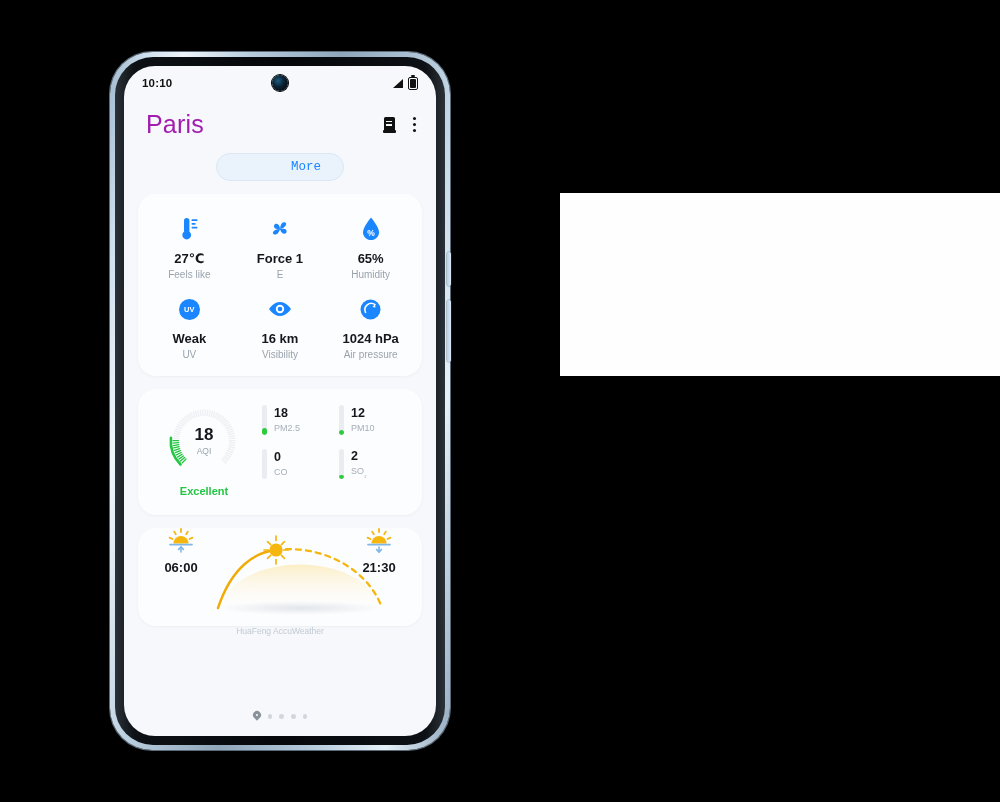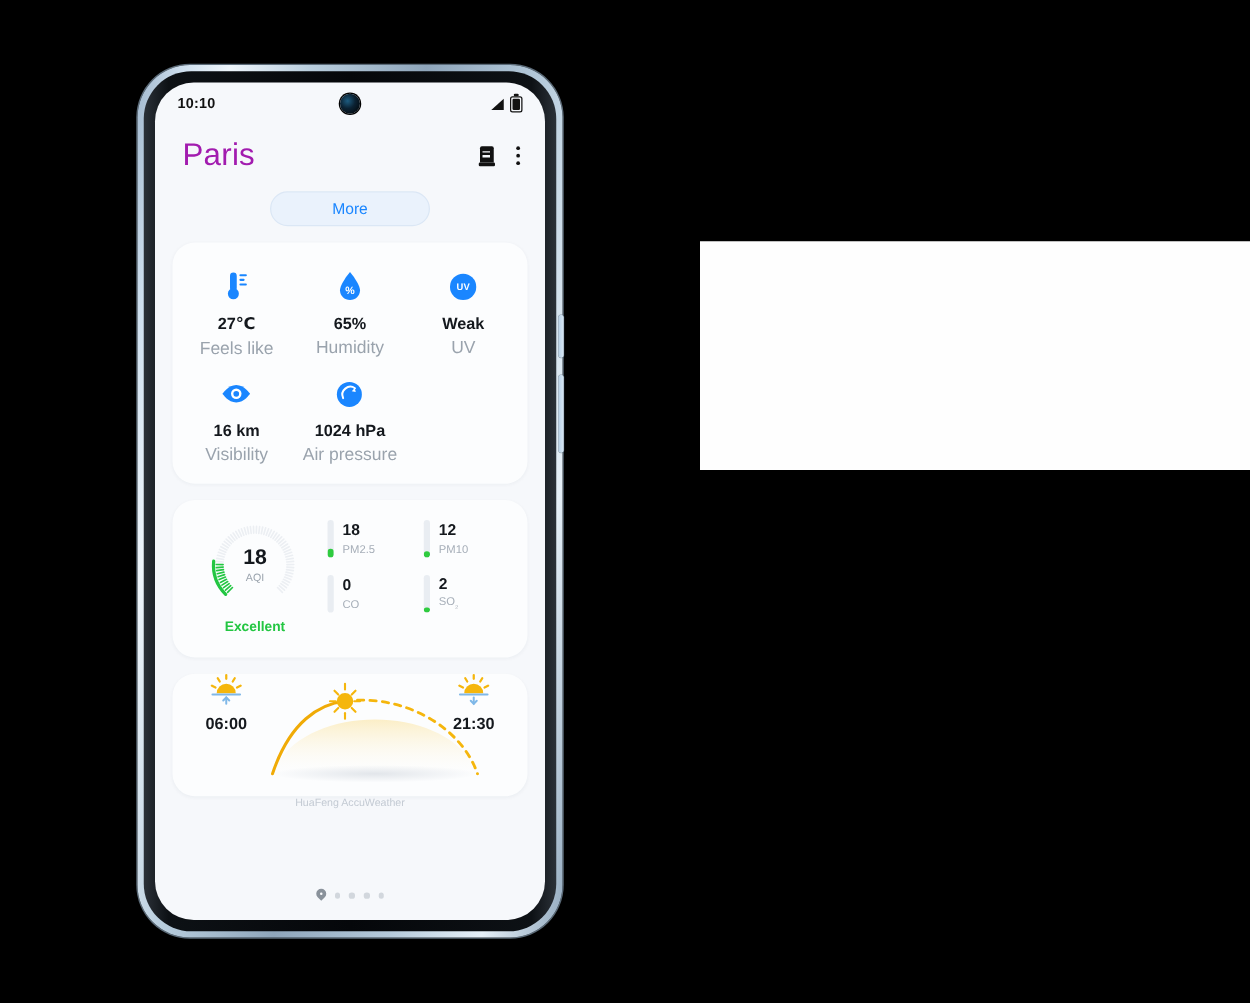--- a/index.html
+++ b/index.html
@@ -68,35 +68,35 @@
   .icon-city .l1{top:4px;} .icon-city .l2{top:7.5px;}
   .icon-city .base{position:absolute;left:0;bottom:0;width:13px;height:2.4px;background:#111;border-radius:1px;}
   .icon-dots{display:flex;flex-direction:column;gap:3px;align-items:center;}
   .icon-dots span{width:3.2px;height:3.2px;border-radius:50%;background:#111;display:block;}
 
   
   .more-wrap{display:flex;justify-content:center;margin-top:14px;}
   .more-btn{
     min-width:82px;padding:6px 22px;border-radius:20px;
     background:#eaf2fc;border:1px solid #dbe7f5;
-    color:#1a86ff;font-size:12.5px;text-align:center;
+    color:#1a86ff;font-size:12.5px;text-align:right;font-family:Liberation Mono, monospace;
   }
 
   
   .card{
     margin:13px 14px 0 14px;background:#fcfdfe;border-radius:18px;
     box-shadow:0 1px 3px rgba(30,50,80,.045);
   }
 
   
   .det-grid{display:grid;grid-template-columns:1fr 1fr 1fr;padding:20px 6px 16px 6px;row-gap:14px;}
   .det{display:flex;flex-direction:column;align-items:center;}
   .det .ico{height:30px;display:flex;align-items:center;justify-content:center;margin-bottom:7px;}
   .det .val{font-size:13px;font-weight:bold;color:#14181d;margin-bottom:3px;}
-  .det .lbl{font-size:14px;color:#9aa3ad;}
+  .det .lbl{font-size:10px;color:#9aa3ad;}
 
   
   .cblue{width:21px;height:21px;border-radius:50%;background:#1a86ff;display:flex;align-items:center;justify-content:center;}
   .cblue span{font-size:7.5px;color:#fff;font-weight:bold;letter-spacing:.2px;}
 
   
   .aqi-card{display:flex;align-items:flex-start;padding:16px 12px 18px 12px;}
   .gauge-col{width:108px;display:flex;flex-direction:column;align-items:center;}
   .gauge{position:relative;width:72px;height:72px;}
   .gauge-center{
@@ -185,20 +185,34 @@
                   <circle cx="8.7" cy="19" r="4.4" fill="#1a86ff"></circle>
                   <rect x="13.5" y="3.3" width="6" height="1.7" rx=".85" fill="#1a86ff"></rect>
                   <rect x="13.5" y="7" width="4.2" height="1.7" rx=".85" fill="#1a86ff"></rect>
                   <rect x="13.5" y="10.7" width="6" height="1.7" rx=".85" fill="#1a86ff"></rect>
                 </svg>
               </div>
               <div class="val">27℃</div>
               <div class="lbl">Feels like</div>
             </div>
 
+            <div class="det">
+              <div class="ico">
+                <svg width="24" height="24" viewBox="0 0 24 24">
+                  <g fill="#1a86ff">
+                    <path d="M12 12 C12 12 12.4 4.6 16.6 5.2 C20 5.7 17.6 11 12 12Z"></path>
+                    <path d="M12 12 C12 12 19 10.2 18.6 14.8 C18.3 18.2 12.8 17.2 12 12Z"></path>
+                    <path d="M12 12 C12 12 10.2 18.9 6.1 17.4 C2.9 16.2 6.3 11.6 12 12Z"></path>
+                    <path d="M12 12 C12 12 5.1 12.9 6.1 8.5 C6.9 5.2 11.9 6.6 12 12Z"></path>
+                  </g>
+                </svg>
+              </div>
+              <div class="val">Force 1</div>
+              <div class="lbl">E</div>
+            </div>
 
             <div class="det">
               <div class="ico">
                 <svg width="20" height="26" viewBox="0 0 20 26">
                   <path d="M10 1.5 C10 1.5 18 11 18 16.2 C18 20.7 14.4 24 10 24 C5.6 24 2 20.7 2 16.2 C2 11 10 1.5 10 1.5Z" fill="#1a86ff"></path>
                   <text x="10" y="19.5" text-anchor="middle" font-size="8.5" font-family="Liberation Sans, sans-serif" font-weight="bold" fill="#ffffff">%</text>
                 </svg>
               </div>
               <div class="val">65%</div>
               <div class="lbl">Humidity</div>

